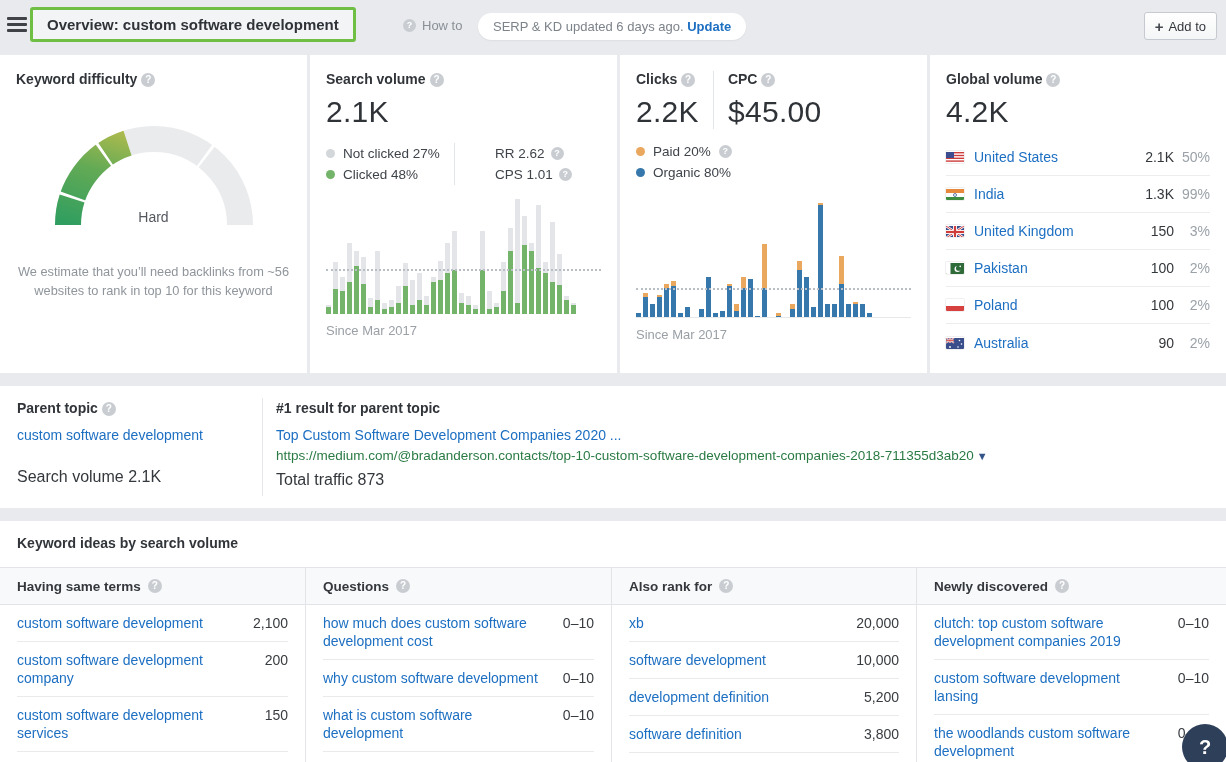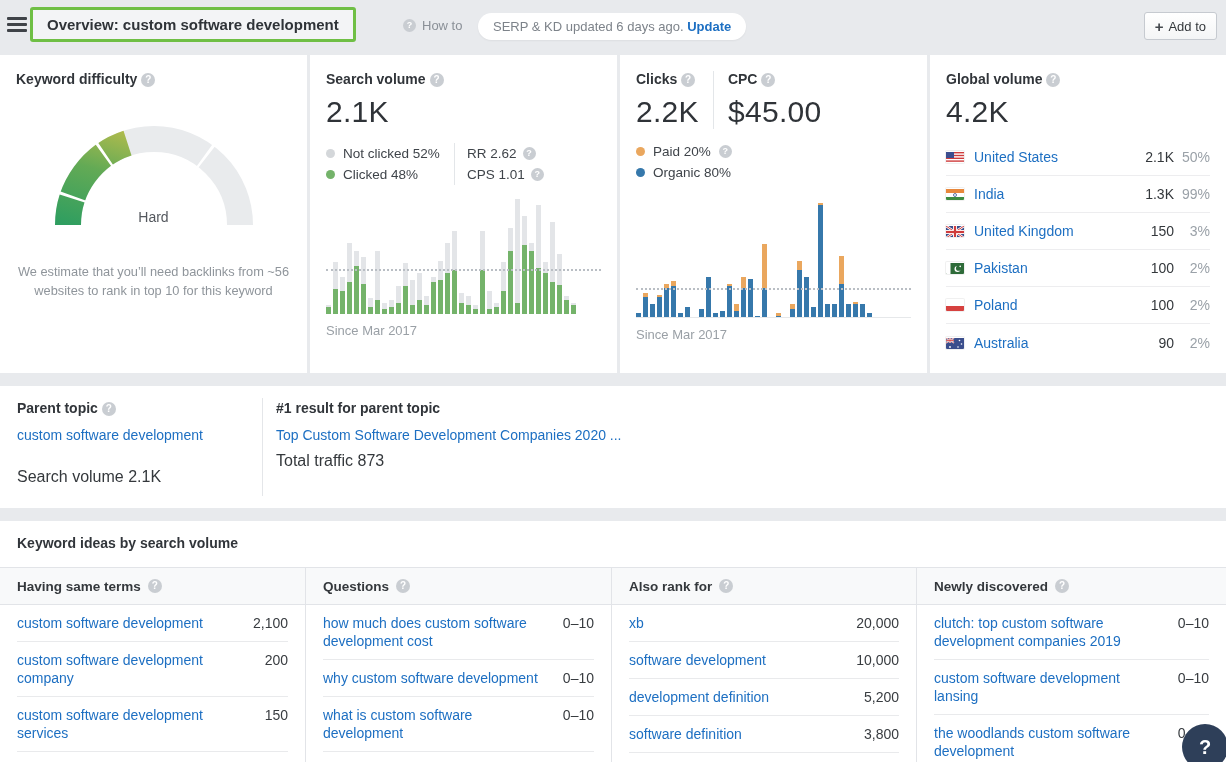--- a/index.html
+++ b/index.html
@@ -37,21 +37,21 @@
   .gauge-num { position:absolute; left:0; right:0; top:42px; text-align:center; font-size:46px; color:#2f3338; }
   .gauge-lab { position:absolute; left:0; right:0; top:96px; text-align:center; font-size:14px; color:#54585e; }
   .kd-desc { margin:28px auto 0; width:272px; text-align:center; font-size:12.8px; line-height:1.45; color:#8f959b; }
 
   
   .legend-row { display:flex; align-items:center; gap:8px; font-size:13.5px; color:#3f444a; height:21px; }
   .dot { width:9px; height:9px; border-radius:50%; flex:none; }
   .legend-split { display:flex; margin-top:14px; }
   .legend-left { width:128px; }
   .vdiv { width:1px; background:#e3e6e9; margin:0 12px 0 0; }
-  .legend-right { padding-left:0; }
+  .legend-right { padding-left:0;margin-left:28px; }
   .legend-right .legend-row { gap:6px; }
 
   
   .cl-head { display:flex; }
   .cl-block { padding-right:14px; }
   .cl-sep { width:1px; background:#e3e6e9; margin-right:14px; }
 
   
   .chart { position:relative; height:115px; margin-top:14px; }
   .chart .bars { position:absolute; left:0; right:6px; top:0; bottom:0; display:flex; align-items:flex-end; gap:2px; }
@@ -157,21 +157,21 @@
     <div class="card-inner">
       <div class="card-title">
         <span>Search volume</span>
         <span class="qicon">?</span>
       </div>
       <div class="big-val">2.1K</div>
       <div class="legend-split">
         <div class="legend-left">
           <div class="legend-row">
             <span class="dot" style="background:#d4d7da"></span>
-            <span>Not clicked 52%</span>
+            <span>Not clicked 27%</span>
           </div>
           <div class="legend-row">
             <span class="dot" style="background:#74b36a"></span>
             <span>Clicked 48%</span>
           </div>
         </div>
         <div class="vdiv"></div>
         <div class="legend-right">
           <div class="legend-row">
             <span>RR 2.62</span>
@@ -605,20 +605,23 @@
         <span>Parent topic</span>
         <span class="qicon">?</span>
       </div>
       <a class="pt-link">custom software development</a>
       <div class="pt-meta">Search volume 2.1K</div>
     </div>
     <div class="pt-divider"></div>
     <div class="pt-right">
       <div class="pt-head">#1 result for parent topic</div>
       <a class="serp-title">Top Custom Software Development Companies 2020 ...</a>
+      <div class="serp-url">
+        <span>https://medium.com/@bradanderson.contacts/top-10-custom-software-development-companies-2018-711355d3ab20</span><span class="caret">▼</span>
+      </div>
       <div class="pt-meta">Total traffic 873</div>
     </div>
   </div>
 
   <div class="ideas-band">
     <div class="ideas-title">Keyword ideas by search volume</div>
     <div class="ideas-table">
 
       <div class="kcol" style="left:0;width:305px">
         <div class="khead">

